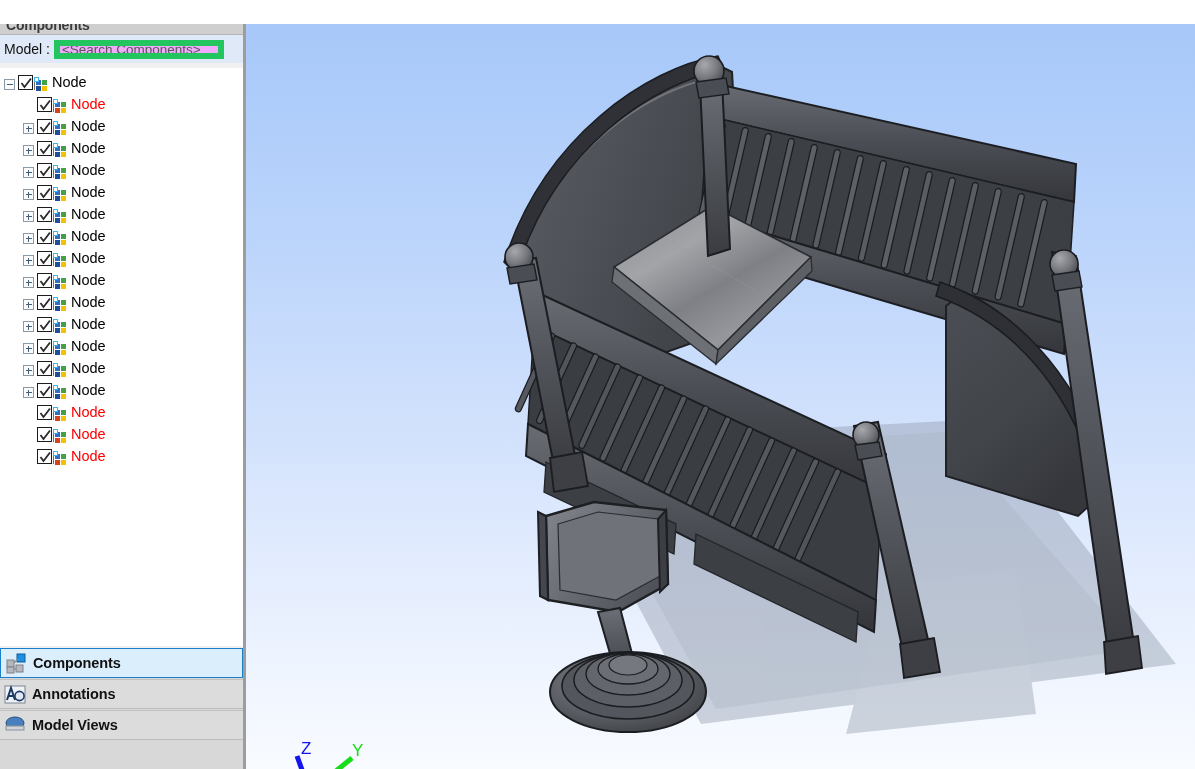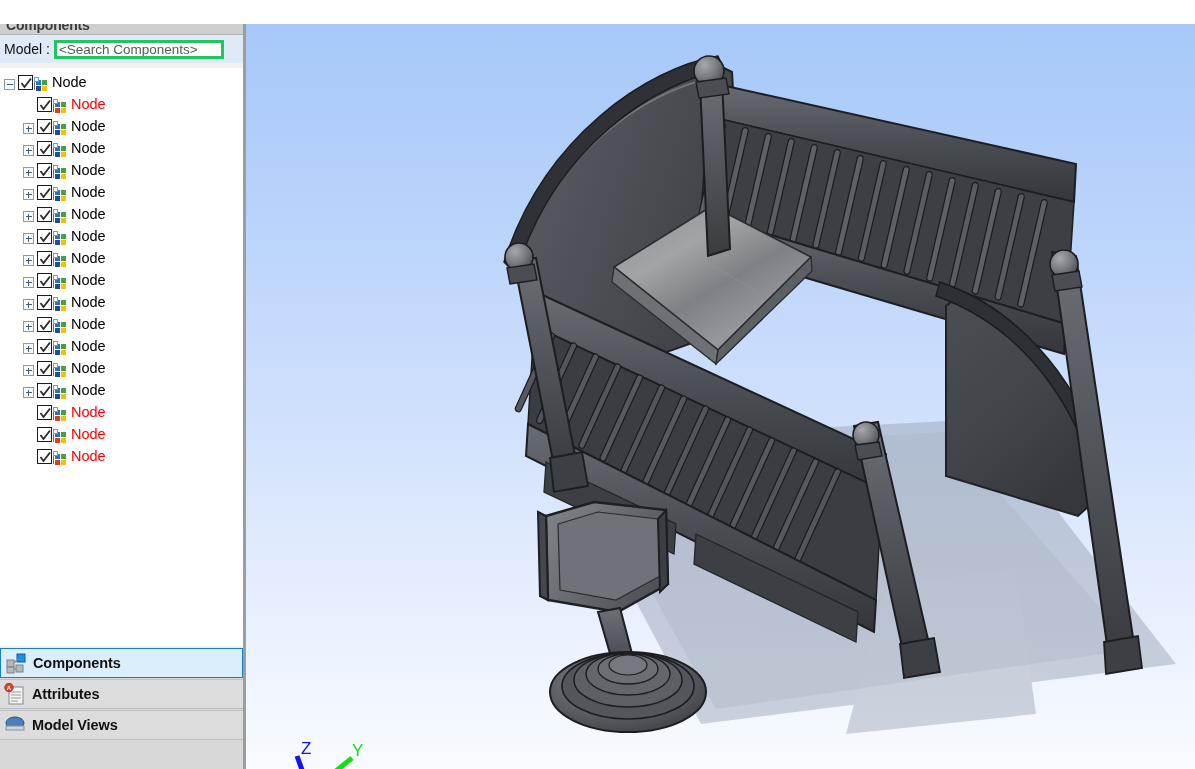--- a/index.html
+++ b/index.html
@@ -60,22 +60,22 @@
     font-size: 14px;
     color: #101010;
     margin-left: 4px;
     white-space: nowrap;
   }
   #search-input {
     margin-left: 4px;
     width: 170px;
     height: 19px;
     box-sizing: border-box;
-    border: 3px solid #22c55e;
-    background: #ffffff;
+    border: 6px solid #22c55e;
+    background: #f0abfc;
     font-family: "Liberation Sans", sans-serif;
     font-size: 13.5px;
     color: #555555;
     padding: 0 2px;
     outline: none;
   }
   #search-input::placeholder { color: #585858; opacity: 1; }
 
   
   #tree {
@@ -545,31 +545,25 @@
               <rect x="2" y="8" width="7" height="7" fill="#b6b8bd" stroke="#7e8085"></rect>
               <rect x="2" y="15" width="7" height="6" fill="#b6b8bd" stroke="#7e8085"></rect>
               <rect x="11" y="13" width="7" height="7" fill="#b6b8bd" stroke="#7e8085"></rect>
               <line x1="9" y1="11" x2="13" y2="7" stroke="#8a8c91" stroke-width="1.6"></line>
               <line x1="9" y1="17" x2="11" y2="17" stroke="#8a8c91" stroke-width="1.6"></line>
             </svg></span>
           <span class="tab-label">Components</span>
         </div>
         <div class="tab-item">
           <span class="tab-icon"><svg width="22" height="22" viewBox="0 0 22 22">
-              <rect x="5" y="4" width="14" height="17" fill="#f3f3f3" stroke="#8a8a8a"></rect>
-              <g stroke="#9a9a9a" stroke-width="1">
-                <line x1="7" y1="9" x2="17" y2="9"></line>
-                <line x1="7" y1="12" x2="17" y2="12"></line>
-                <line x1="7" y1="15" x2="17" y2="15"></line>
-                <line x1="7" y1="18" x2="14" y2="18"></line>
-              </g>
-              <circle cx="5" cy="4.5" r="4.2" fill="#e2452a" stroke="#a72a16"></circle>
-              <text x="5" y="7" font-family="Liberation Sans, sans-serif" font-size="6" fill="#ffffff" text-anchor="middle" font-weight="bold">A</text>
+              <rect x="1" y="3" width="20" height="17" fill="#eef2f7" stroke="#7d8590"></rect>
+              <path d="M3,17 L7,5 L11,17 M4.6,13 h4.8" fill="none" stroke="#1b3a63" stroke-width="2"></path>
+              <circle cx="15.5" cy="13" r="4.6" fill="#dfe8f2" stroke="#1b3a63" stroke-width="1.6"></circle>
             </svg></span>
-          <span class="tab-label">Attributes</span>
+          <span class="tab-label">Annotations</span>
         </div>
         <div class="tab-item">
           <span class="tab-icon"><svg width="22" height="22" viewBox="0 0 22 22">
               <ellipse cx="11" cy="9" rx="9" ry="6" fill="#4a7fbe" stroke="#23507f"></ellipse>
               <rect x="2" y="12" width="18" height="4" fill="#cfd4da" stroke="#8a9099"></rect>
             </svg></span>
           <span class="tab-label">Model Views</span>
         </div>
       </div>
   </div>

